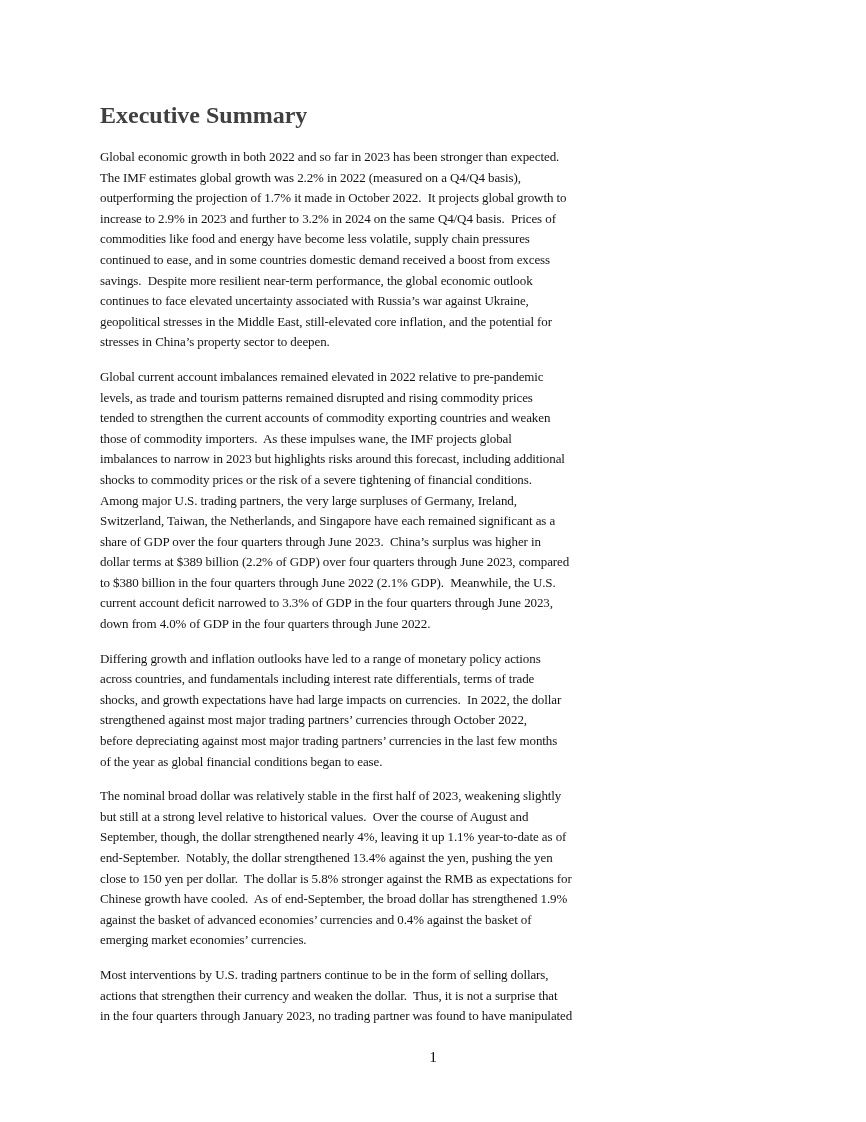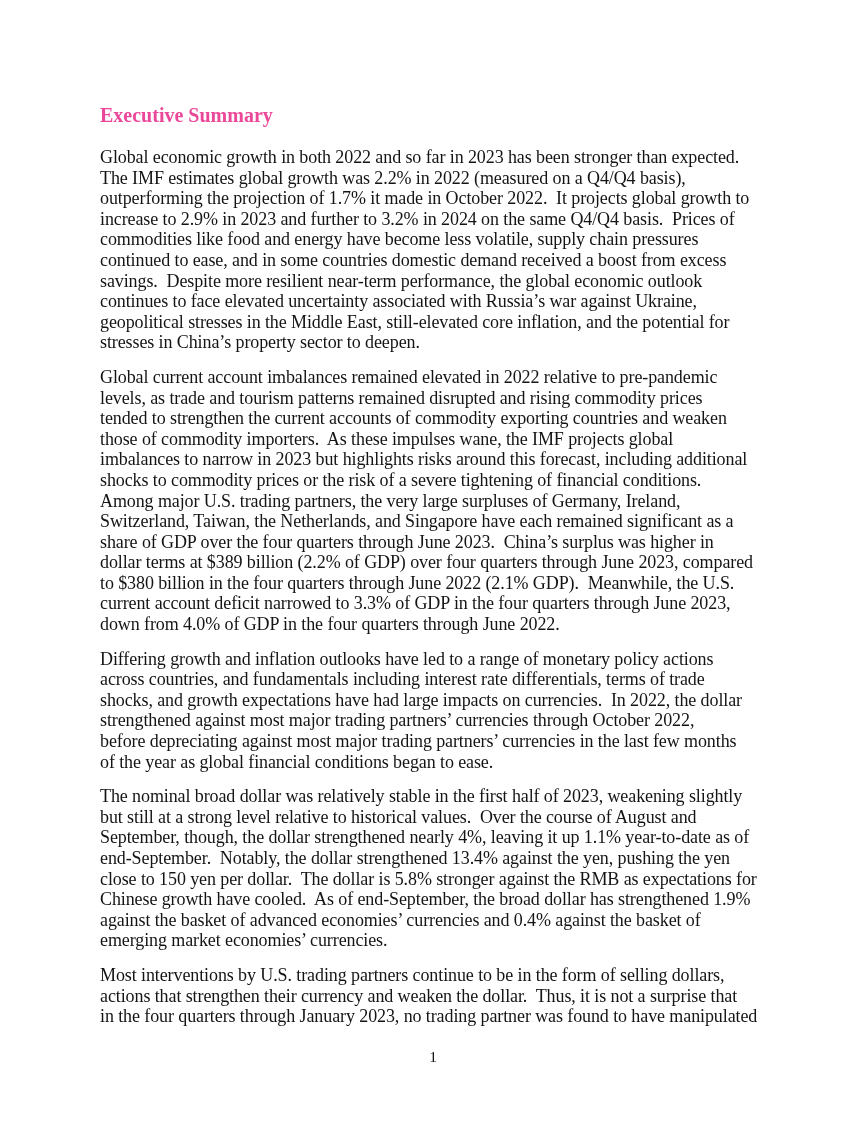--- a/index.html
+++ b/index.html
@@ -16,29 +16,29 @@
     font-family: "Liberation Serif", "DejaVu Serif", serif;
     color: #141414;
   }
   .content {
     position: absolute;
     left: 100px;
     top: 103px;
     width: 716px;
   }
   h1.doc-heading {
-    font-size: 20px;
+    font-size: 24px;
     line-height: 24px;
     font-weight: bold;
     margin: 0 0 20px 0;
     letter-spacing: 0;
-    color: #ec4899;
+    color: #404040;
   }
   p.doc-paragraph {
-    font-size: 18px;
+    font-size: 13px;
     line-height: 20.6px;
     margin: 0 0 14px 0;
     white-space: pre-wrap;      
     letter-spacing: -0.1px;
     word-spacing: 0;
   }
   .page-number {
     position: absolute;
     top: 1047px;
     left: 0;

